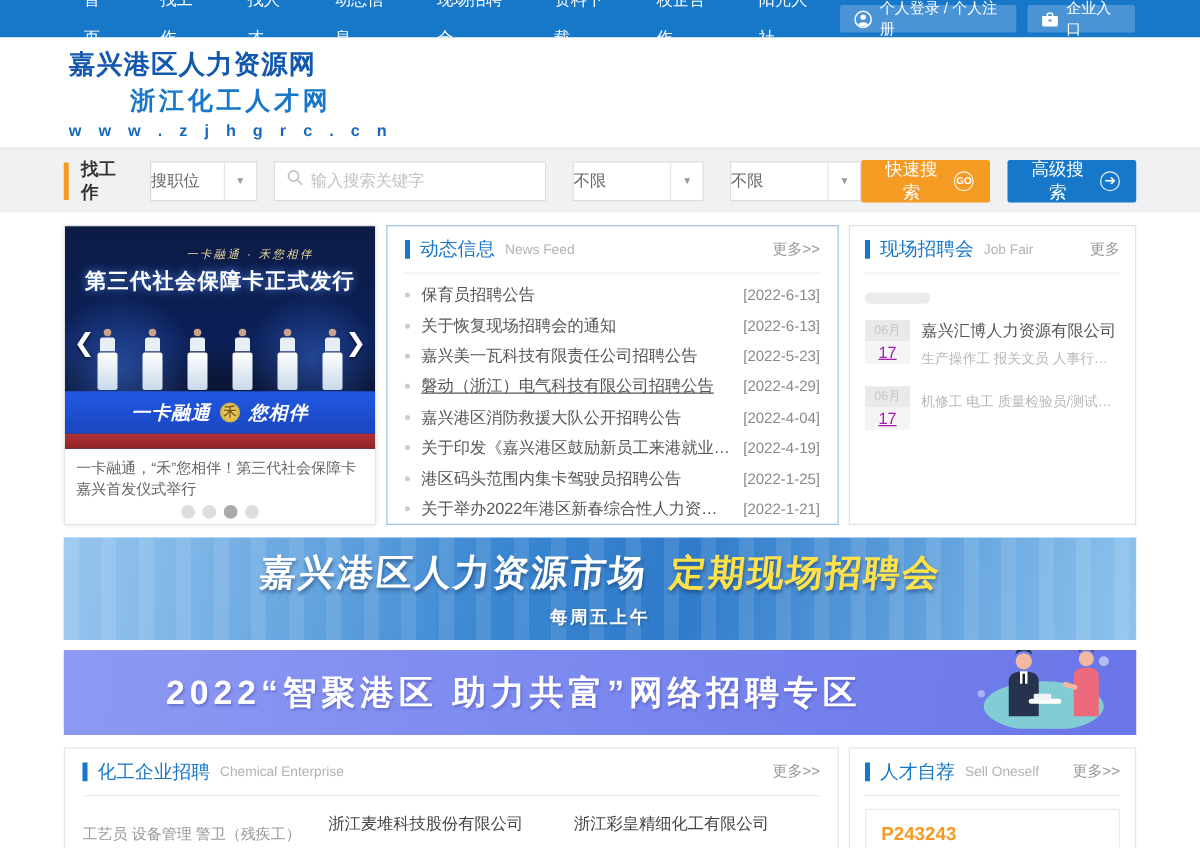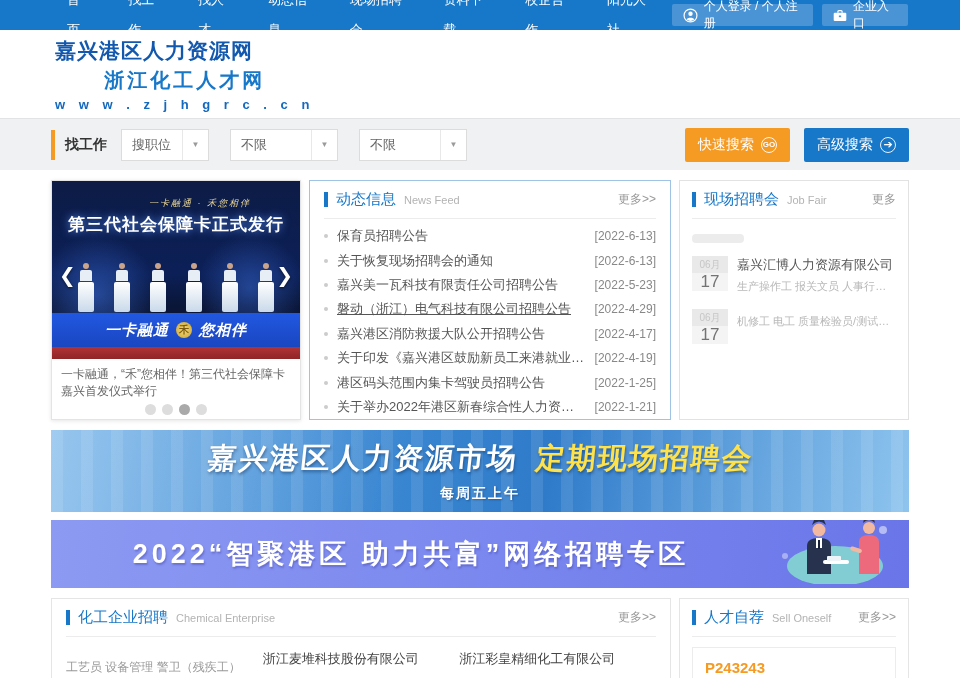--- a/index.html
+++ b/index.html
@@ -25,21 +25,21 @@
   .logo-url { font-size:13px; font-weight:bold; color:#1569bd; letter-spacing:5px; margin-top:3px; }
 
   
   .search-strip { height:52px; background:#f0f1f2; border-top:1px solid #e2e3e4; display:flex; align-items:center; }
   .search-inner { width:858px; margin:0 auto; display:flex; align-items:center; }
   .search-accent { width:4px; height:30px; background:#f59a23; }
   .search-label { font-size:14px; font-weight:bold; color:#333; margin:0 14px 0 10px; }
   .sel { background:#fff; border:1px solid #dcdcdc; height:32px; display:flex; align-items:center; cursor:pointer; }
   .sel-cat { width:88px; }
   .sel-filter { width:108px; }
-  .sel-text { flex:1; padding-left:10px; font-size:13px; color:#666; }
+  .sel-text { flex:1; font-size:13px; color:#666; }
   .sel-arrow { width:26px; border-left:1px solid #e8e8e8; text-align:center; color:#9a9a9a; font-size:8px; line-height:30px; }
   .input-wrap { background:#fff; border:1px solid #dcdcdc; height:32px; width:224px; display:flex; align-items:center; padding:0 9px; margin-left:13px; }
   .input-wrap svg { flex-shrink:0; margin-right:6px; }
   .input-wrap input { border:none; outline:none; flex:1; font-size:13px; color:#333; background:transparent; width:100%; }
   .input-wrap input::placeholder { color:#c3c3c3; }
   .gap18 { width:21px; }
   .btn { color:#fff; height:34px; padding:0 13px; display:flex; align-items:center; gap:7px; font-size:14px; border-radius:2px; cursor:pointer; border:none; }
   .btn-quick { background:#f59a23; margin-left:auto; }
   .btn-adv { background:#1777c8; margin-left:14px; }
   .circle-ic { width:16px; height:16px; border:1px solid rgba(255,255,255,.9); border-radius:50%; font-size:8px; font-weight:bold; display:flex; align-items:center; justify-content:center; }
@@ -88,21 +88,21 @@
   .news-title { font-size:13px; color:#555; flex:1; white-space:nowrap; overflow:hidden; text-overflow:ellipsis; }
   .news-title.hovered { text-decoration:underline; }
   .news-date { font-size:12px; color:#888; margin-left:10px; flex-shrink:0; }
 
   
   .fair-panel { width:230px; border:1px solid #e2e2e2; background:#fff; padding:0 12px; flex-shrink:0; overflow:hidden; }
   .pill { width:52px; height:9px; background:#ececec; border-radius:4px; margin:15px 0 13px; }
   .fair-item { display:flex; gap:9px; margin-bottom:15px; cursor:pointer; }
   .badge { width:36px; flex-shrink:0; text-align:center; }
   .badge-month { height:17px; line-height:17px; background:#e9e9e9; color:#c6c6c6; font-size:10px; }
-  .badge-day { height:18px; line-height:18px; background:#f4f4f4; color:#737373; font-size:17px; }
+  .badge-day { height:18px; line-height:18px; background:#f4f4f4; color:#a21caf; font-size:13px;text-decoration:underline; }
   .fair-info { min-width:0; }
   .fair-company { font-size:13px; color:#555; white-space:nowrap; overflow:hidden; text-overflow:ellipsis; }
   .fair-jobs { font-size:11px; color:#b8b8b8; margin-top:5px; white-space:nowrap; overflow:hidden; text-overflow:ellipsis; }
 
   
   .banner1 { width:858px; margin:10px auto 0; height:82px; display:flex; flex-direction:column; align-items:center; justify-content:center; cursor:pointer;
     background-image:
       linear-gradient(100deg, rgba(255,255,255,.28), transparent 42%),
       repeating-linear-gradient(90deg, rgba(255,255,255,.10) 0 12px, rgba(255,255,255,0) 12px 30px),
       linear-gradient(100deg,#6fb0e8 0%,#3a87d2 38%,#2f7bca 58%,#8ec4ee 100%);
@@ -177,20 +177,29 @@
 <div class="search-strip">
   <div class="search-inner">
     <div class="search-accent"></div>
     <div class="search-label">找工作</div>
 
     <div class="sel sel-cat">
       <span class="sel-text">搜职位</span>
       <span class="sel-arrow">▼</span>
     </div>
 
+    <div class="input-wrap">
+      <span>
+        <svg width="14" height="14" viewBox="0 0 16 16">
+            <circle cx="6.6" cy="6.6" r="4.6" fill="none" stroke="#c3c3c3" stroke-width="1.6"></circle>
+            <line x1="10.2" y1="10.2" x2="14" y2="14" stroke="#c3c3c3" stroke-width="1.6" stroke-linecap="round"></line>
+          </svg>
+      </span>
+      <input type="text" placeholder="输入搜索关键字" style="">
+    </div>
 
     <div class="gap18"></div>
     <div class="sel sel-filter">
       <span class="sel-text">不限</span>
       <span class="sel-arrow">▼</span>
     </div>
     <div class="gap18"></div>
     <div class="sel sel-filter">
       <span class="sel-text">不限</span>
       <span class="sel-arrow">▼</span>
@@ -287,21 +296,21 @@
         <span class="news-date">[2022-5-23]</span>
       </div>
       <div class="news-item">
         <span class="bullet"></span>
         <a class="news-title hovered">磐动（浙江）电气科技有限公司招聘公告</a>
         <span class="news-date">[2022-4-29]</span>
       </div>
       <div class="news-item">
         <span class="bullet"></span>
         <a class="news-title">嘉兴港区消防救援大队公开招聘公告</a>
-        <span class="news-date">[2022-4-17]</span>
+        <span class="news-date">[2022-4-04]</span>
       </div>
       <div class="news-item">
         <span class="bullet"></span>
         <a class="news-title">关于印发《嘉兴港区鼓励新员工来港就业补助操作...</a>
         <span class="news-date">[2022-4-19]</span>
       </div>
       <div class="news-item">
         <span class="bullet"></span>
         <a class="news-title">港区码头范围内集卡驾驶员招聘公告</a>
         <span class="news-date">[2022-1-25]</span>

